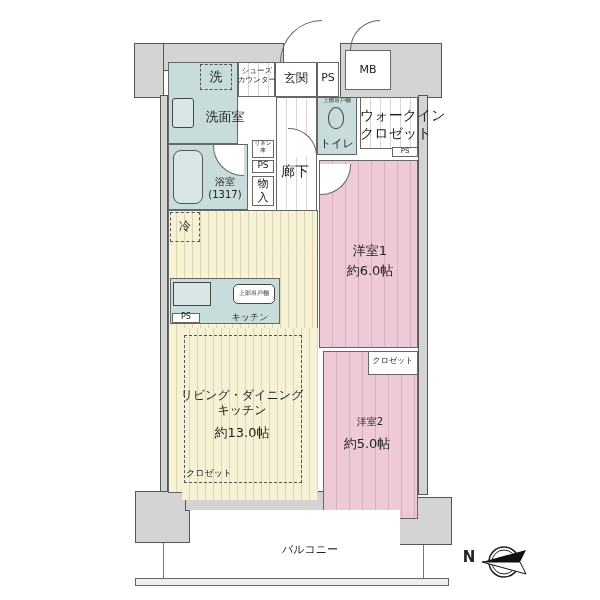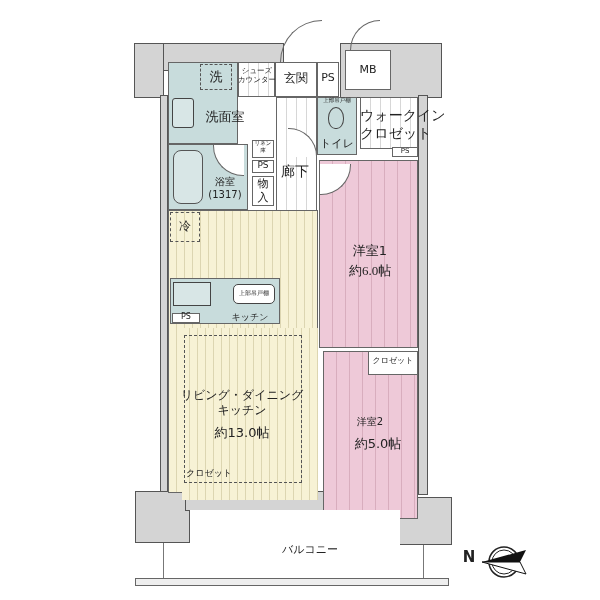--- a/index.html
+++ b/index.html
@@ -102,27 +102,27 @@
 
 <div class="abs dash" style="left:184px;top:335px;width:118px;height:148px;border-width:1px;"></div>
 <div class="lbl" style="left:172px;top:388px;width:140px;font-size:12px;">リビング・ダイニング
 キッチン</div>
 <div class="lbl" style="left:172px;top:425px;width:140px;font-size:13px;">約13.0帖</div>
 <div class="lbl" style="left:186px;top:468px;width:60px;font-size:9px;text-align:left;">クロゼット</div>
 
 <div class="abs room-pink" style="left:319px;top:160px;width:99px;height:188px;"></div>
 <div class="door" style="left:320px;top:164px;width:30px;height:30px;border-top:none;border-left:none;border-radius:0 0 30px 0;"></div>
 <div class="lbl" style="left:330px;top:243px;width:80px;font-size:13px;">洋室1</div>
-<div class="lbl" style="left:330px;top:263px;width:80px;font-size:13px;font-family:Liberation Serif, serif;">約6.0帖</div>
+<div class="lbl" style="left:330px;top:263px;width:80px;font-size:13px;">約6.0帖</div>
 
 <div class="abs room-pink" style="left:323px;top:351px;width:95px;height:168px;"></div>
 <div class="abs plain" style="left:368px;top:351px;width:50px;height:24px;"></div>
 <div class="lbl" style="left:368px;top:356px;width:50px;font-size:8px;">クロゼット</div>
 <div class="lbl" style="left:330px;top:416px;width:80px;font-size:10px;">洋室2</div>
-<div class="lbl" style="left:338px;top:436px;width:80px;font-size:13px;">約5.0帖</div>
+<div class="lbl" style="left:327px;top:436px;width:80px;font-size:13px;">約5.0帖</div>
 
 <div class="abs" style="left:190px;top:510px;width:210px;height:60px;background:#fff;"></div>
 <div class="lbl" style="left:260px;top:543px;width:100px;font-size:11px;">バルコニー</div>
 <div class="abs" style="left:163px;top:543px;width:1px;height:38px;background:#777;"></div>
 <div class="abs" style="left:423px;top:545px;width:1px;height:36px;background:#777;"></div>
 <div class="abs" style="left:135px;top:578px;width:314px;height:8px;border:1px solid #666;background:#eee;"></div>
 
 <div class="abs" style="left:462px;top:540px;width:80px;height:40px;">
   <span class="lbl" style="left:0;top:8px;width:14px;font-size:15px;font-weight:bold;">N</span>
   <svg width="60" height="40" style="position:absolute;left:12px;top:0;">

